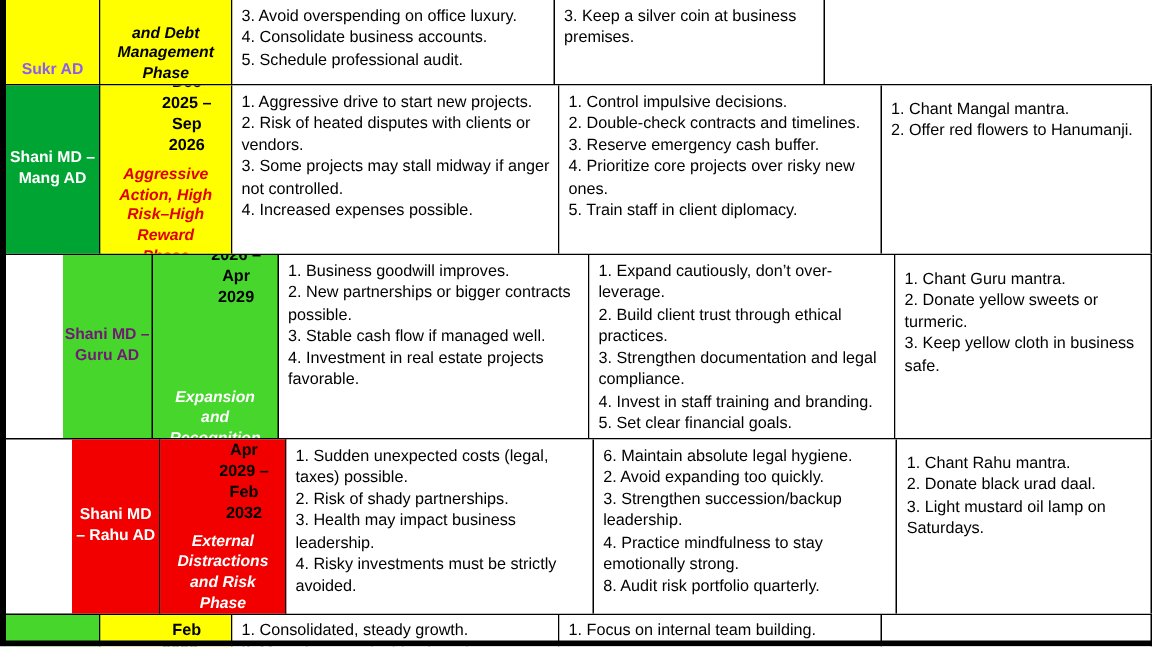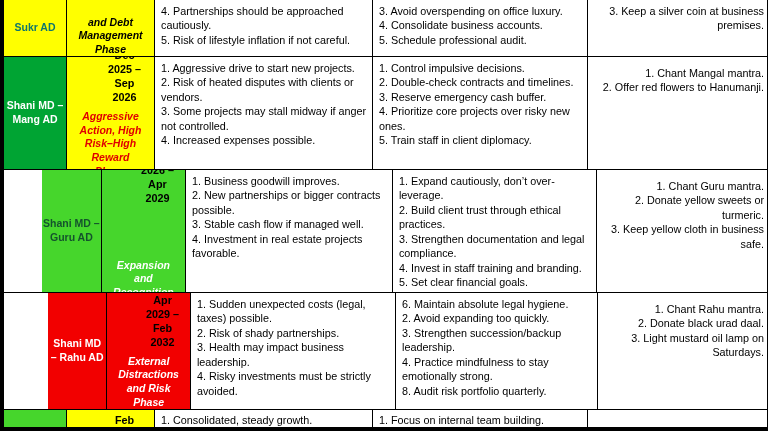--- a/index.html
+++ b/index.html
@@ -33,34 +33,34 @@
 
   
   .date-cell { display:flex; flex-direction:column; justify-content:center; align-items:center;
                text-align:center; padding:2px 8px; }
   .date  { font-weight:bold; font-size:10.8px; line-height:1.3; color:#000;margin-left:28px; }
   .phase { font-weight:bold; font-style:italic; font-size:10.5px; line-height:1.3; margin-top:6px; }
   .date:empty, .phase:empty { display:none; }
 
   
   .list-cell { padding:4px 3px 2px 6px; font-size:10.8px; line-height:1.34; background:#fff; }
-  .c5.list-cell { padding-top:9px;text-align:right; }
+  .c5.list-cell { padding-top:9px; }
   .item { margin:0; }
 
   
-  .r1 .c1 { background:var(--yellow); color:#0f766e; justify-content:center; padding-top:2px; }
+  .r1 .c1 { background:var(--yellow); color:#8b5cf6; justify-content:flex-end; padding-top:2px; }
   .r1 .c2 { background:var(--yellow); }
   .r1 .phase { color:#000; margin-top:16px;font-style:italic; }
   .r1 .list-cell, .r1 .c5.list-cell { padding-top:4px; }
 
   .r2 .c1 { background:var(--green); color:#fff; }
   .r2 .c2 { background:var(--yellow); }
   .r2 .phase { color:var(--phase-red); }
 
-  .r3 .c1 { background:var(--bright-green); color:#14532d;margin-left:38px; }
+  .r3 .c1 { background:var(--bright-green); color:#701a75;margin-left:38px; }
   .r3 .c2 { background:var(--bright-green);gap:48px; }
   .r3 .phase { color:#fff; }
 
   .r4 .c1 { background:var(--red); color:#fff;margin-left:44px; }
   .r4 .c2 { background:var(--red); }
   .r4 .phase { color:#fff; }
 
   .r5 .c1 { background:var(--bright-green); }
   .r5 .c2 { background:var(--yellow); justify-content:flex-start; padding-top:3px; }
   .r5 .list-cell { padding-top:3px; }
@@ -74,24 +74,20 @@
   <div class="dasha-table">
 
     <div class="row r1">
       <div class="cell c1 period-cell">
         <div class="period-text">Sukr AD</div>
       </div>
       <div class="cell c2 date-cell">
 
         <div class="phase">and Debt Management Phase</div>
       </div>
-      <div class="cell c3 list-cell">
-          <div class="item">4. Partnerships should be approached cautiously.</div>
-          <div class="item">5. Risk of lifestyle inflation if not careful.</div>
-        </div>
       <div class="cell c4 list-cell">
           <div class="item">3. Avoid overspending on office luxury.</div>
           <div class="item">4. Consolidate business accounts.</div>
           <div class="item">5. Schedule professional audit.</div>
         </div>
       <div class="cell c5 list-cell">
           <div class="item">3. Keep a silver coin at business premises.</div>
         </div>
     </div>
 

